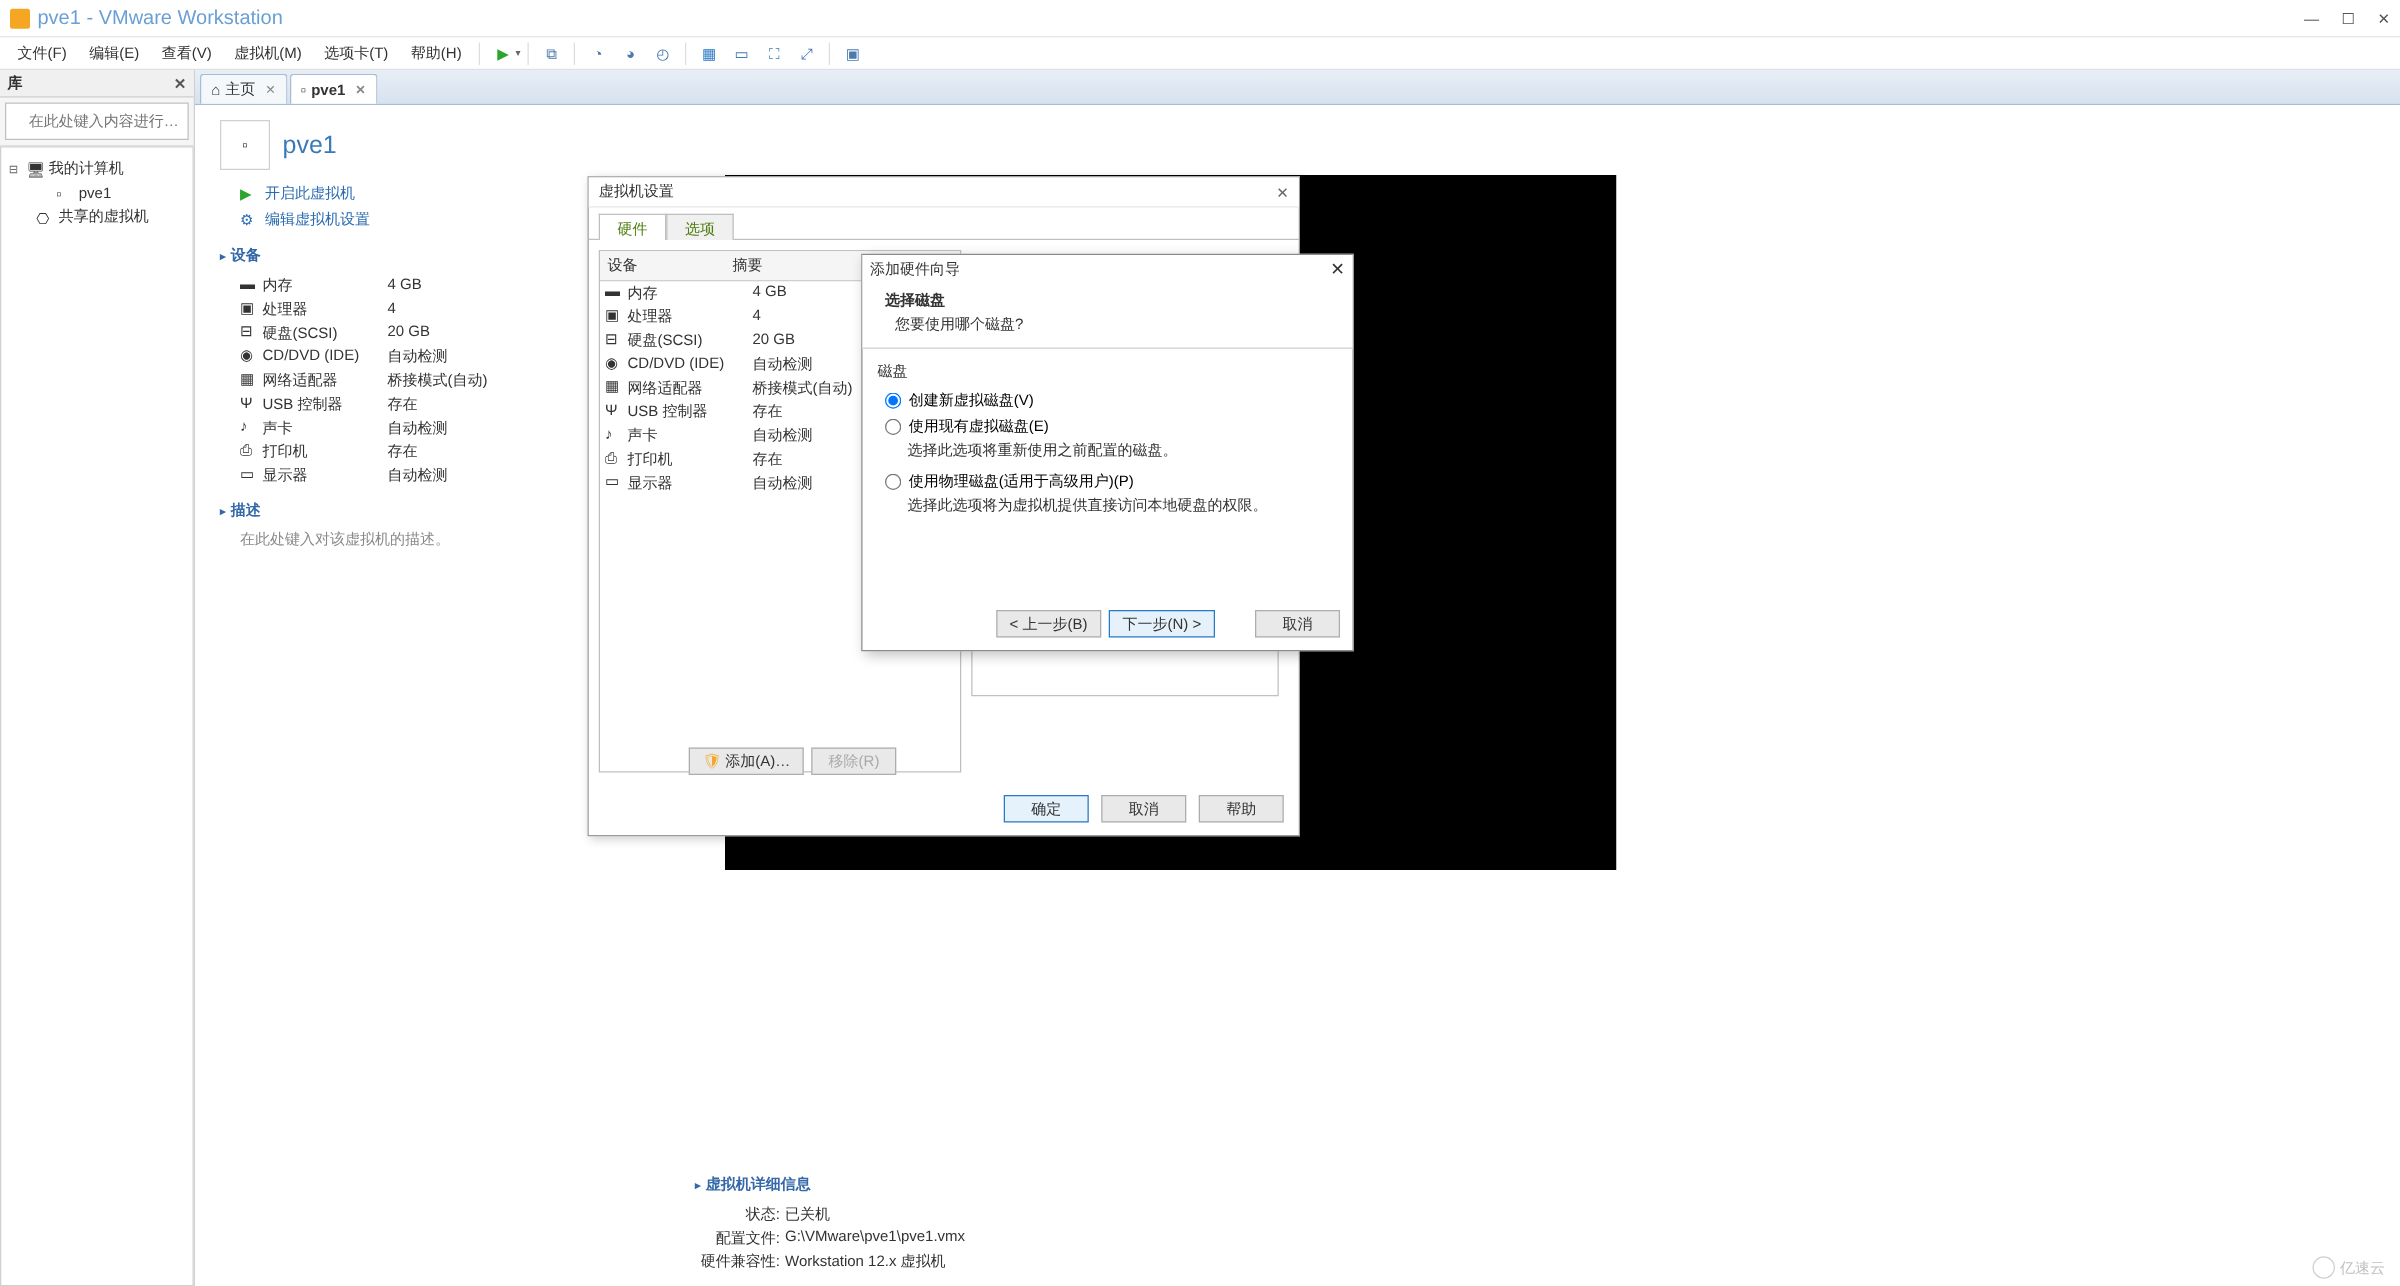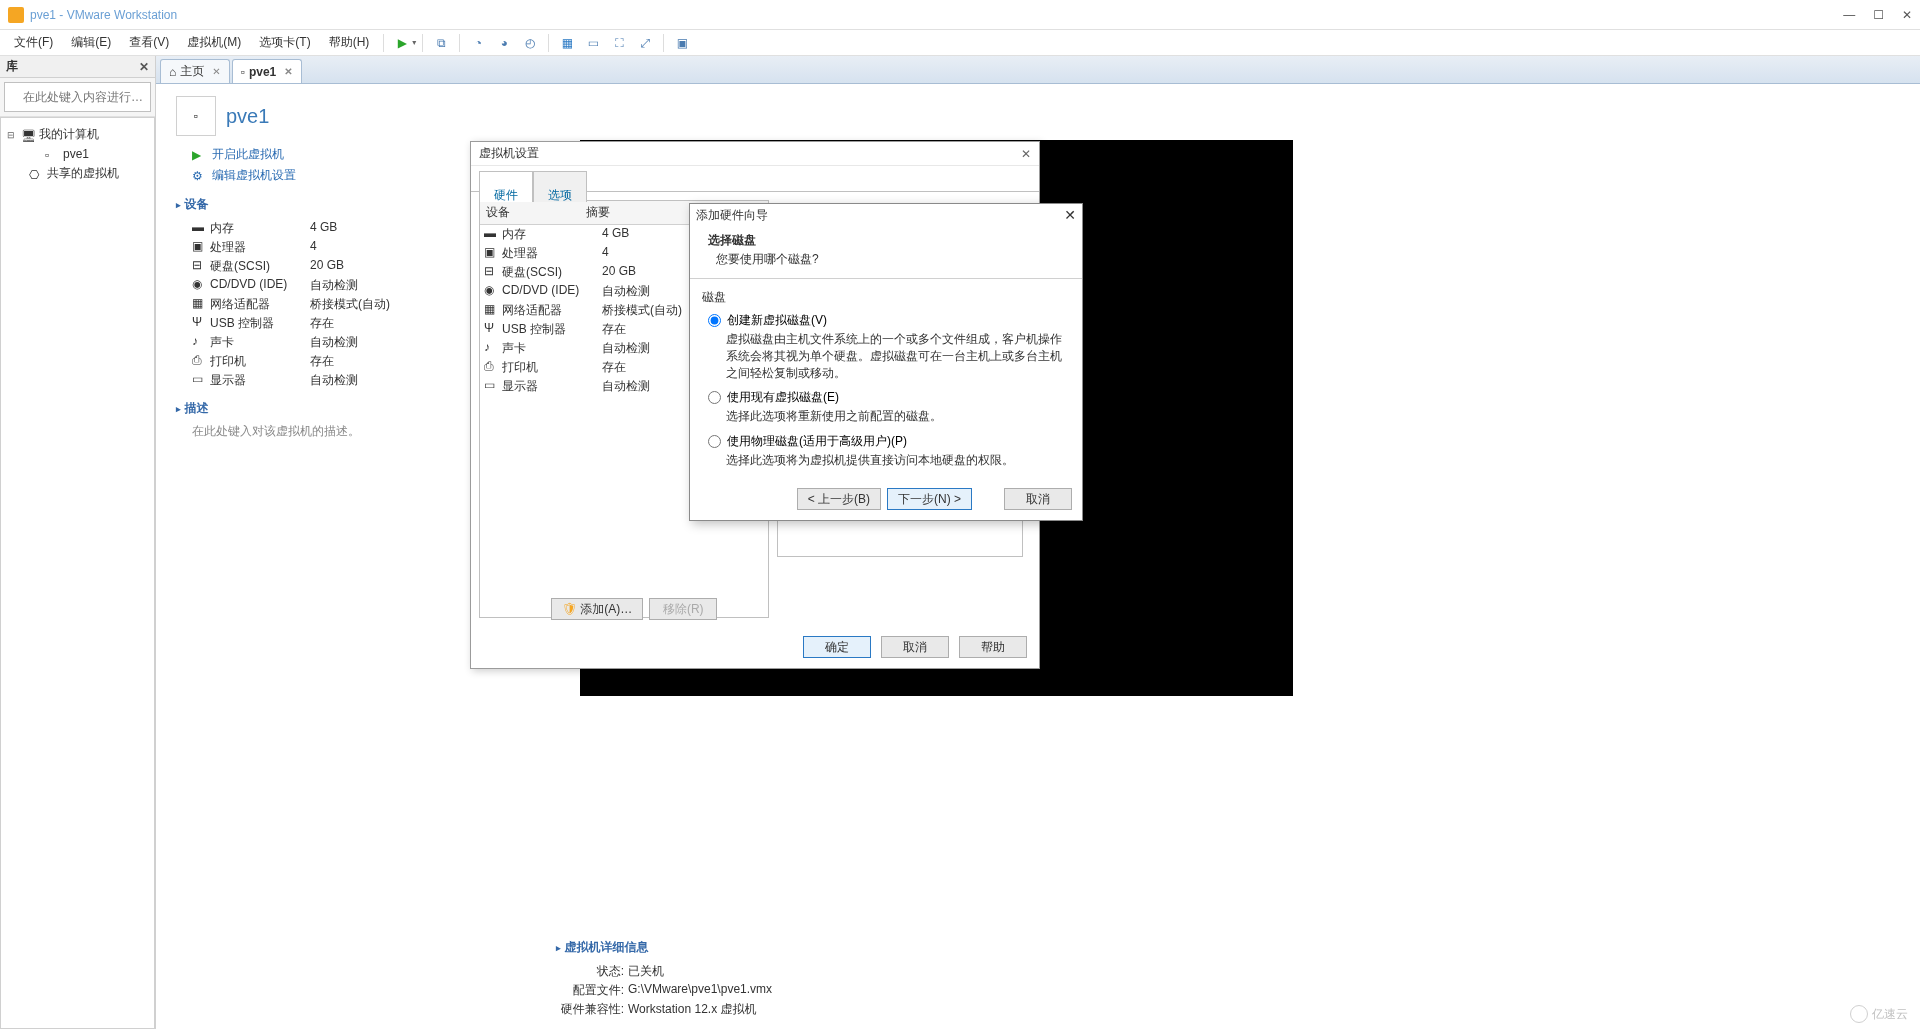--- a/index.html
+++ b/index.html
@@ -1,21 +1,21 @@
 <!DOCTYPE html>
 <html><head>
 <meta charset="utf-8">
 <style>
 * { box-sizing: border-box; margin: 0; padding: 0; font-family: "Microsoft YaHei", "Segoe UI", Tahoma, sans-serif; font-size: 12px; }
 body { background: #fff; width: 1920px; height: 1029px; overflow: hidden; position: relative; }
 
 
 .titlebar { height: 30px; background: #fff; border-bottom: 1px solid #e0e0e0; display: flex; align-items: center; padding: 0 8px; }
 .titlebar .app-icon { width: 16px; height: 16px; background: #f5a623; border-radius: 2px; margin-right: 6px; }
-.titlebar .title { color: #6a9fd4; font-size: 12px; text-align: right; }
+.titlebar .title { color: #6a9fd4; font-size: 16px; text-align: right; }
 .titlebar .win-controls { margin-left: auto; display: flex; gap: 18px; color: #555; }
 .titlebar .win-controls span { cursor: default; }
 
 
 .menubar { height: 26px; background: #fff; border-bottom: 1px solid #e0e0e0; display: flex; align-items: center; padding: 0 6px; gap: 2px; }
 .menubar .menu-item { padding: 3px 8px; color: #333; }
 .menubar .sep { width: 1px; height: 18px; background: #ddd; margin: 0 4px; }
 .menubar .tb-btn { width: 24px; height: 22px; display: flex; align-items: center; justify-content: center; color: #4a7bb0; }
 .menubar .play { color: #2ba52b; }
 .menubar .dropdown-arrow { font-size: 8px; color: #666; margin-left: -4px; }
@@ -62,21 +62,21 @@
 .desc { color: #888; margin-left: 16px; margin-top: 4px; }
 
 
 .preview-black { position: absolute; left: 580px; top: 140px; width: 713px; height: 556px; background: #000; }
 
 
 .settings-dialog { position: absolute; left: 470px; top: 141px; width: 570px; height: 528px; background: #fff; border: 1px solid #9b9b9b; box-shadow: 2px 2px 8px rgba(0,0,0,0.2); }
 .sd-title { height: 24px; background: #fff; display: flex; align-items: center; padding: 0 8px; color: #333; border-bottom: 1px solid #e8e8e8; }
 .sd-title .close-x { margin-left: auto; color: #666; }
 .sd-tabs { height: 26px; display: flex; padding: 4px 8px 0 8px; border-bottom: 1px solid #c0c0c0; gap: 0; }
-.sd-tab { padding: 15px 14px; border: 1px solid #c0c0c0; border-bottom: none; background: #f0f0f0; color: #0369a1; position: relative; top: 1px; }
+.sd-tab { padding: 3px 14px; border: 1px solid #c0c0c0; border-bottom: none; background: #f0f0f0; color: #4d7c0f; position: relative; top: 1px; }
 .sd-tab.active { background: #fff; }
 .sd-body { display: flex; padding: 8px; height: calc(100% - 92px); }
 .sd-left { width: 290px; border: 1px solid #c0c0c0; }
 .sd-left-head { display: flex; background: #f5f5f5; border-bottom: 1px solid #d0d0d0; }
 .sd-left-head div { padding: 3px 6px; color: #333; }
 .sd-col1 { width: 100px; }
 .sd-left-rows .device-row { padding: 1px 4px; }
 .sd-right { flex: 1; padding: 8px; }
 .sd-right-label { color: #333; padding-left: 4px; }
 .sd-right-box { border: 1px solid #c0c0c0; height: 330px; margin-top: 2px; }
@@ -374,21 +374,20 @@
     <div class="h1">选择磁盘</div>
     <div class="h2">您要使用哪个磁盘?</div>
   </div>
   <div class="wz-body">
     <div class="wz-group">磁盘</div>
 
     <div class="wz-opt">
       <input type="radio" name="disk" checked="" style="">
       <span class="lbl">创建新虚拟磁盘(V)</span>
     </div>
-    <div class="wz-desc">虚拟磁盘由主机文件系统上的一个或多个文件组成，客户机操作系统会将其视为单个硬盘。虚拟磁盘可在一台主机上或多台主机之间轻松复制或移动。</div>
 
     <div class="wz-opt">
       <input type="radio" name="disk" style="">
       <span class="lbl">使用现有虚拟磁盘(E)</span>
     </div>
     <div class="wz-desc">选择此选项将重新使用之前配置的磁盘。</div>
 
     <div class="wz-opt">
       <input type="radio" name="disk" style="">
       <span class="lbl">使用物理磁盘(适用于高级用户)(P)</span>

